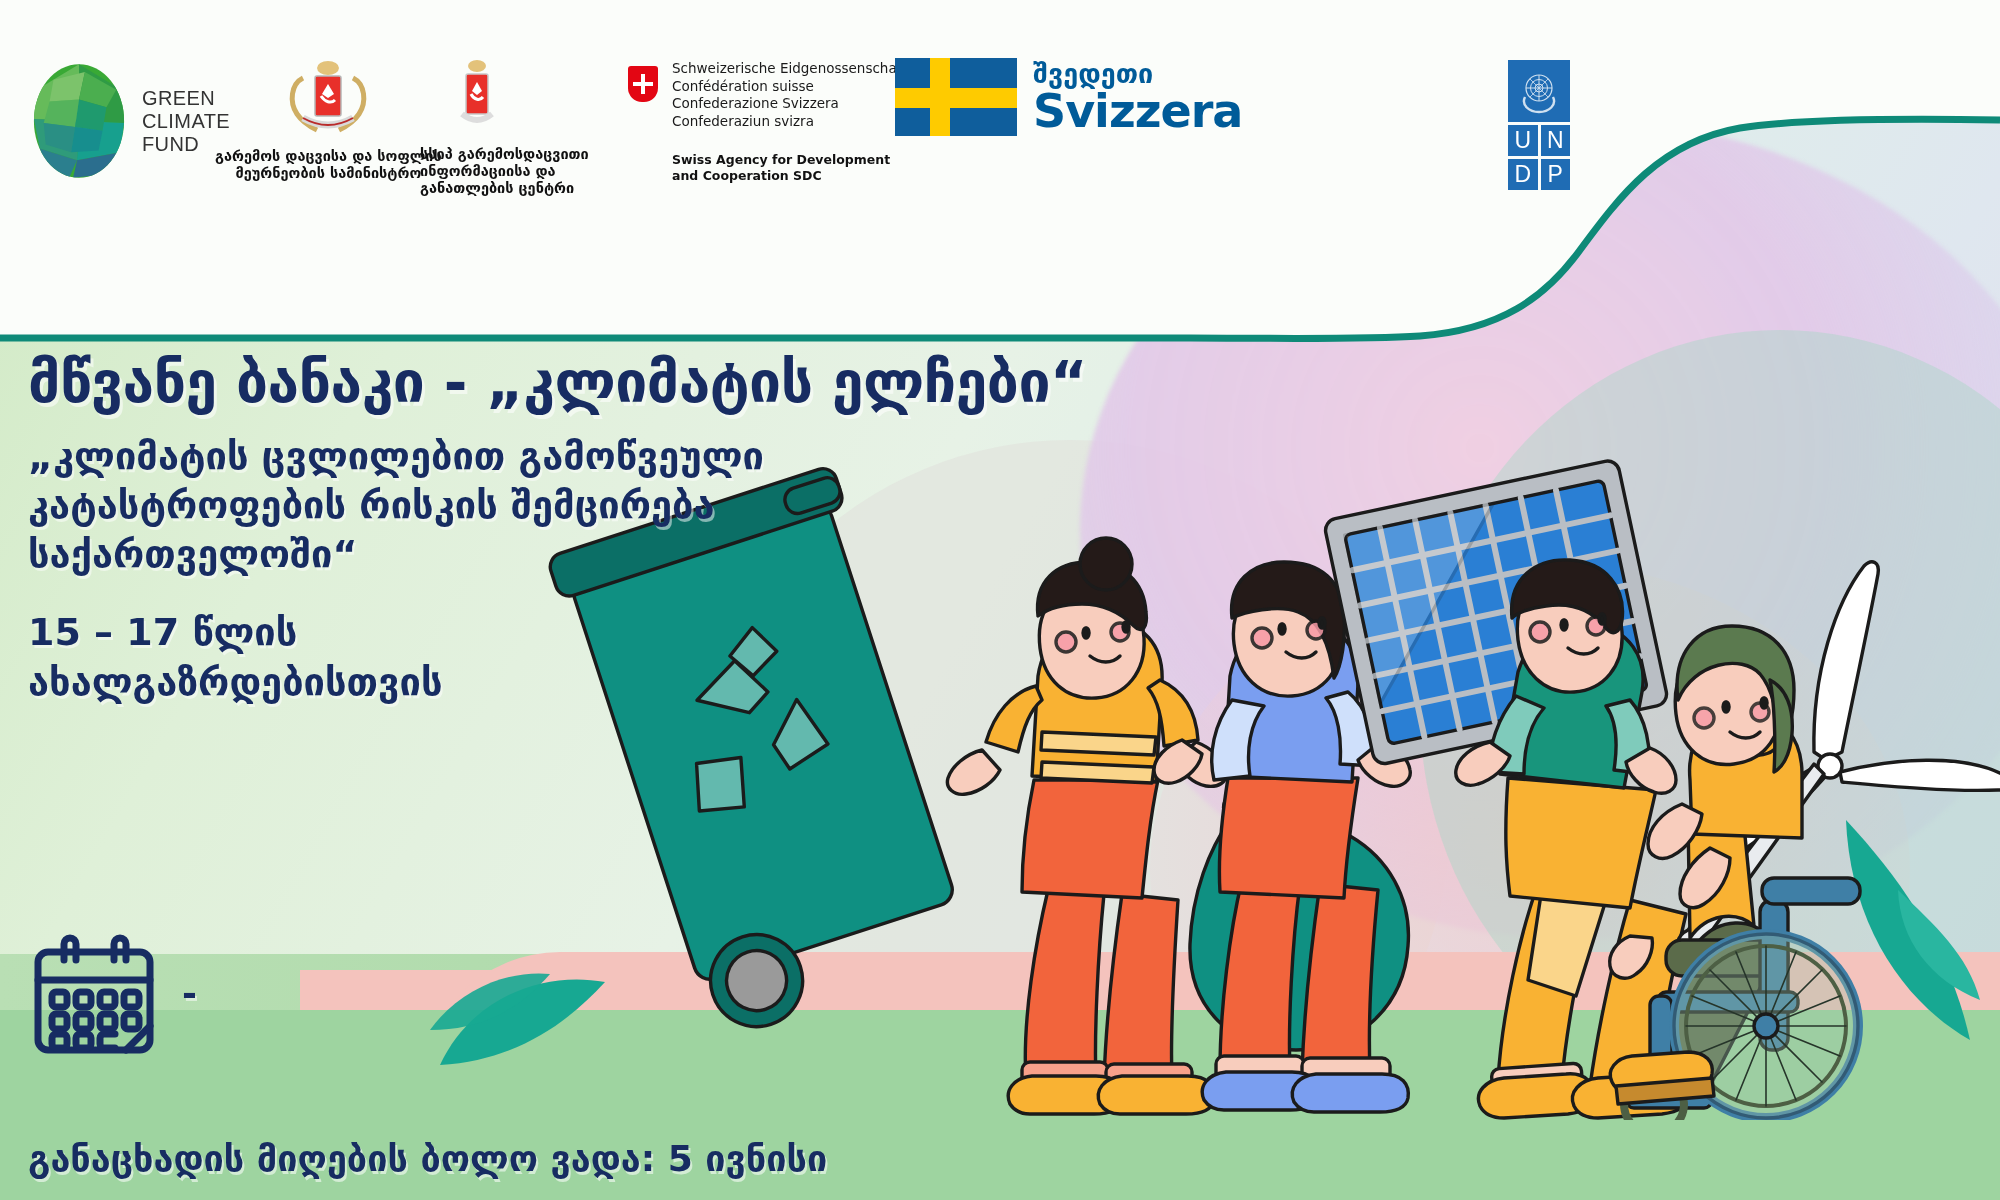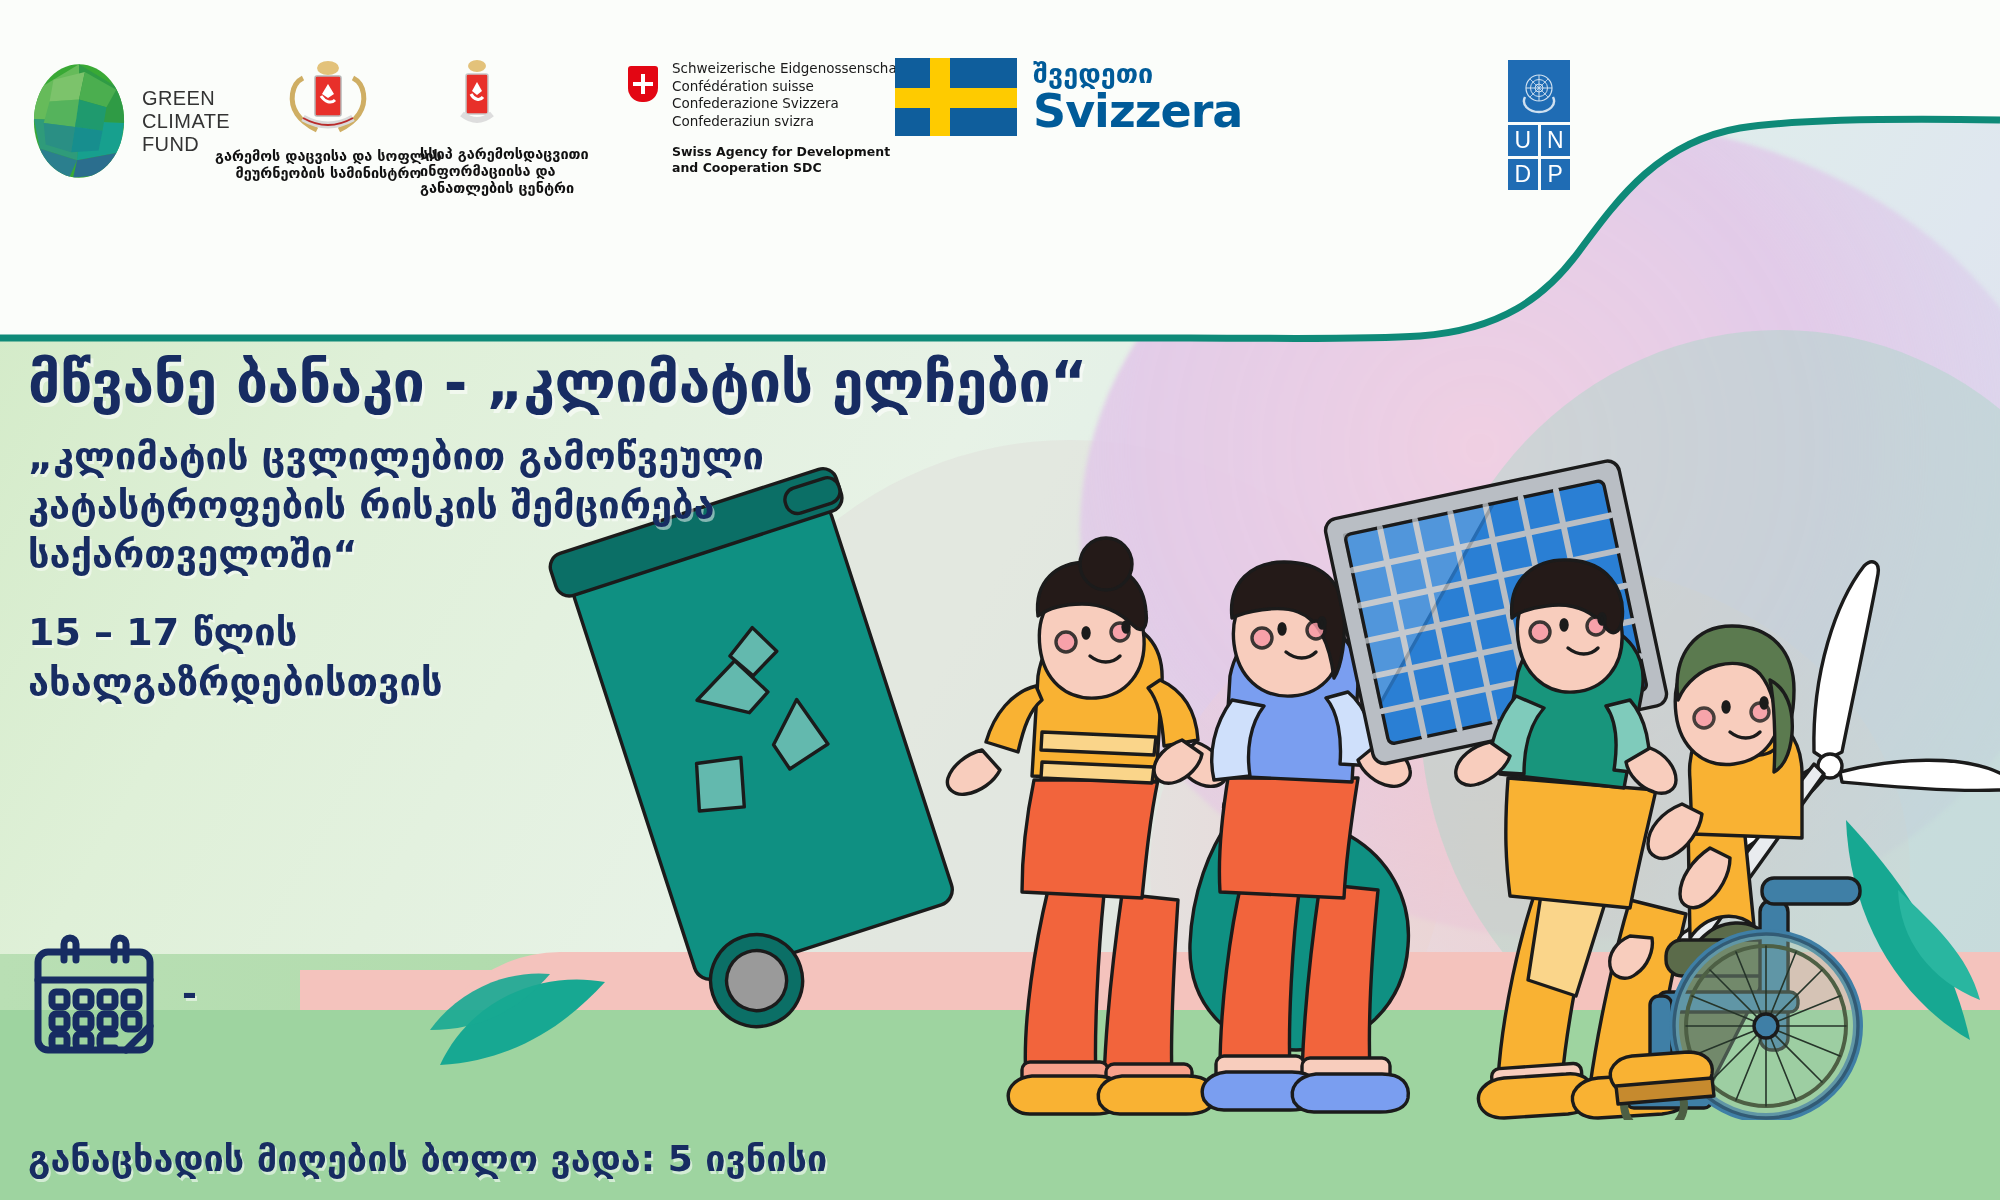--- a/index.html
+++ b/index.html
@@ -49,21 +49,21 @@
   .moepa-cap{font-size:14.5px;line-height:17px;color:#111;text-align:center;font-weight:700;margin-top:6px;}
   .ngo{left:420px;top:56px;flex-direction:column;align-items:flex-start;}
   .ngo-cap{font-size:14.5px;line-height:17px;color:#111;font-weight:600;margin-top:4px;}
 
   .swiss{left:628px;top:60px;align-items:flex-start;}
   .swiss-shield{width:30px;height:36px;background:#e30613;position:relative;
     border-radius:3px 3px 14px 14px;margin-top:6px;}
   .swiss-shield:before{content:"";position:absolute;left:13px;top:8px;width:4px;height:20px;background:#fff;}
   .swiss-shield:after{content:"";position:absolute;left:5px;top:16px;width:20px;height:4px;background:#fff;}
   .swiss-lines{margin-left:14px;font-size:13.5px;line-height:17.5px;color:#1a1a1a;}
-  .swiss-sdc{margin-top:14px;font-size:12.5px;line-height:15.5px;font-weight:700;color:#111;}
+  .swiss-sdc{margin-top:22px;font-size:12.5px;line-height:15.5px;font-weight:700;color:#111;}
 
   .sweden{left:895px;top:58px;}
   .sw-flag{width:122px;height:78px;background:#0f5e9c;position:relative;}
   .sw-flag .v{position:absolute;left:35px;top:0;width:20px;height:78px;background:#fecb00;}
   .sw-flag .h{position:absolute;left:0;top:30px;width:122px;height:20px;background:#fecb00;}
   .sw-text{margin-left:16px;}
   .sw-ka{font-size:27px;line-height:30px;color:#005b99;font-weight:600;}
   .sw-en{font-size:46px;line-height:48px;color:#005b99;font-weight:700;letter-spacing:-1px;margin-top:-2px;}
 
   .undp{left:1508px;top:60px;}

